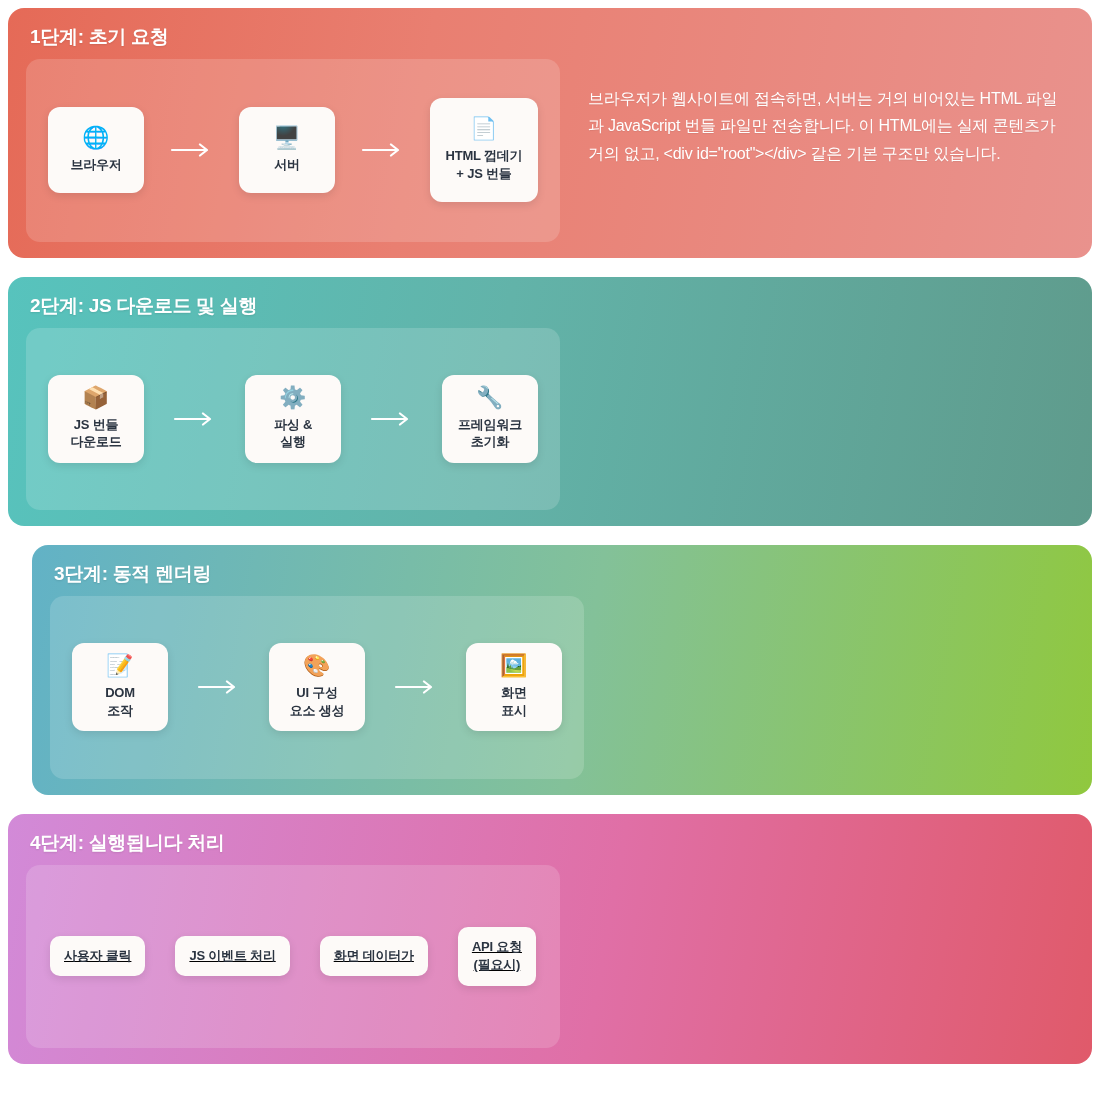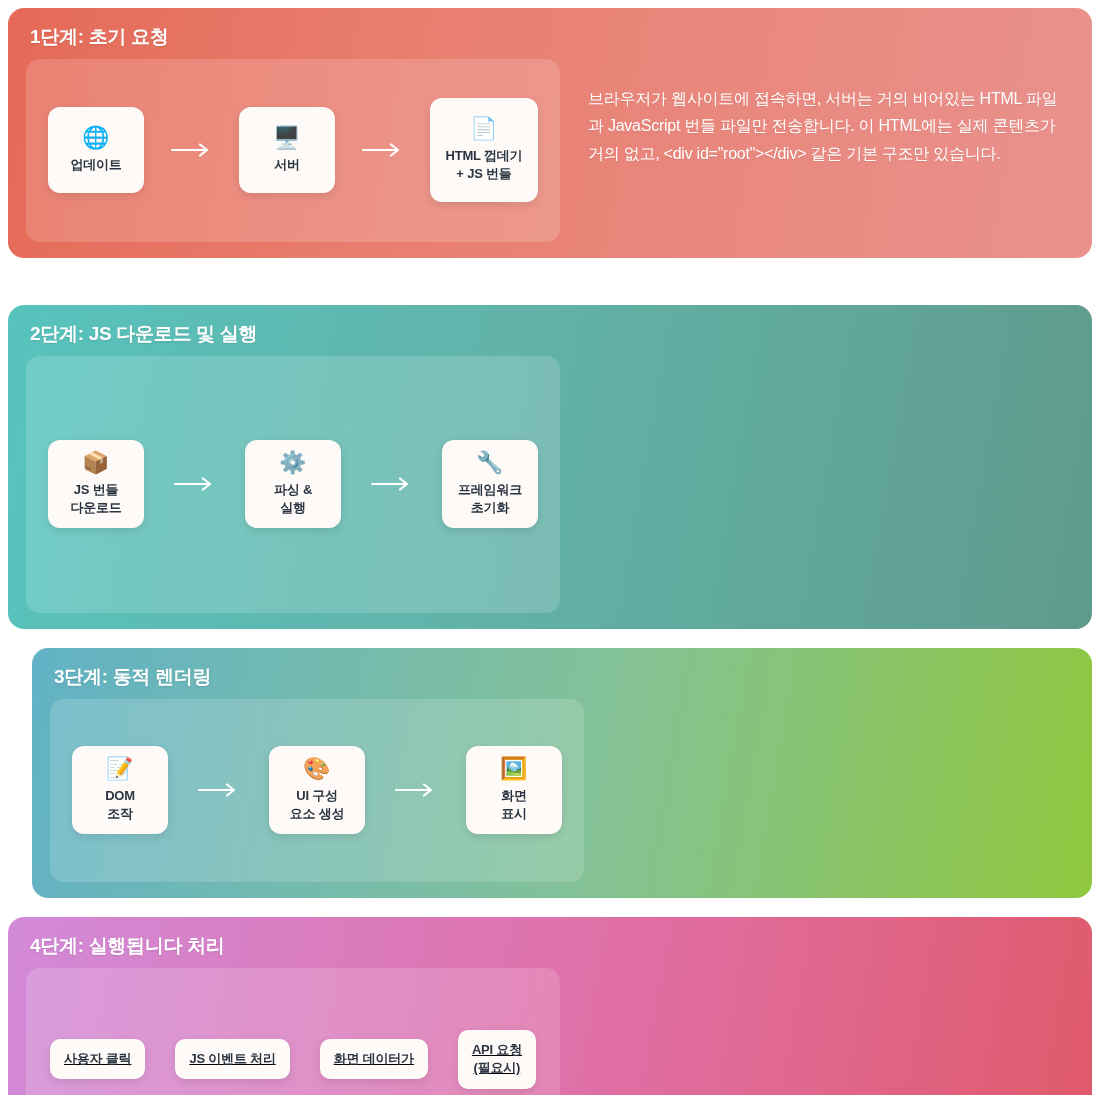--- a/index.html
+++ b/index.html
@@ -26,21 +26,21 @@
     position: relative;
     border-radius: 16px;
     padding: 14px 18px 16px 18px;
     display: flex;
     flex-direction: column;
     overflow: hidden;
     flex: 0 0 auto;
   }
 
   .stage-1 { height: 250px; background: linear-gradient(100deg, #e56a57 0%, #e97f71 38%, #e9928d 100%); }
-  .stage-2 { height: 324px; background: linear-gradient(100deg, #57c3bd 0%, #62b3a9 45%, #5f9b8c 100%); margin-top: 28px; }
+  .stage-2 { height: 249px; background: linear-gradient(100deg, #57c3bd 0%, #62b3a9 45%, #5f9b8c 100%); }
   .stage-3 { height: 250px; background: linear-gradient(100deg, #62b2c6 0%, #83c199 52%, #90c83e 100%); margin-left: 24px; }
   .stage-4 { height: 250px; background: linear-gradient(100deg, #d28ad8 0%, #e06fa6 55%, #e05a6a 100%); }
 
   .stage-title {
     color: #ffffff;
     font-size: 19px;
     font-weight: bold;
     letter-spacing: -0.3px;
     line-height: 1.2;
     padding: 4px 0 0 4px;
@@ -164,21 +164,21 @@
 <div id="page">
 
   <section class="stage stage-1">
     <div class="stage-title">1단계: 초기 요청</div>
     <div class="stage-body">
       <div class="flow-panel">
         <div class="flow-row">
 
           <div class="node">
             <span class="node-icon">🌐</span>
-            <span class="node-label">업데이트</span>
+            <span class="node-label">브라우저</span>
           </div>
 
           <div class="arrow">
             <svg width="44" height="14" viewBox="0 0 44 14" aria-hidden="true">
               <line x1="2" y1="7" x2="36" y2="7" stroke="#ffffff" stroke-width="2.2" stroke-linecap="round"></line>
               <polyline points="30,1.5 37,7 30,12.5" fill="none" stroke="#ffffff" stroke-width="2.2" stroke-linecap="round" stroke-linejoin="round"></polyline>
             </svg>
           </div>
 
           <div class="node">

